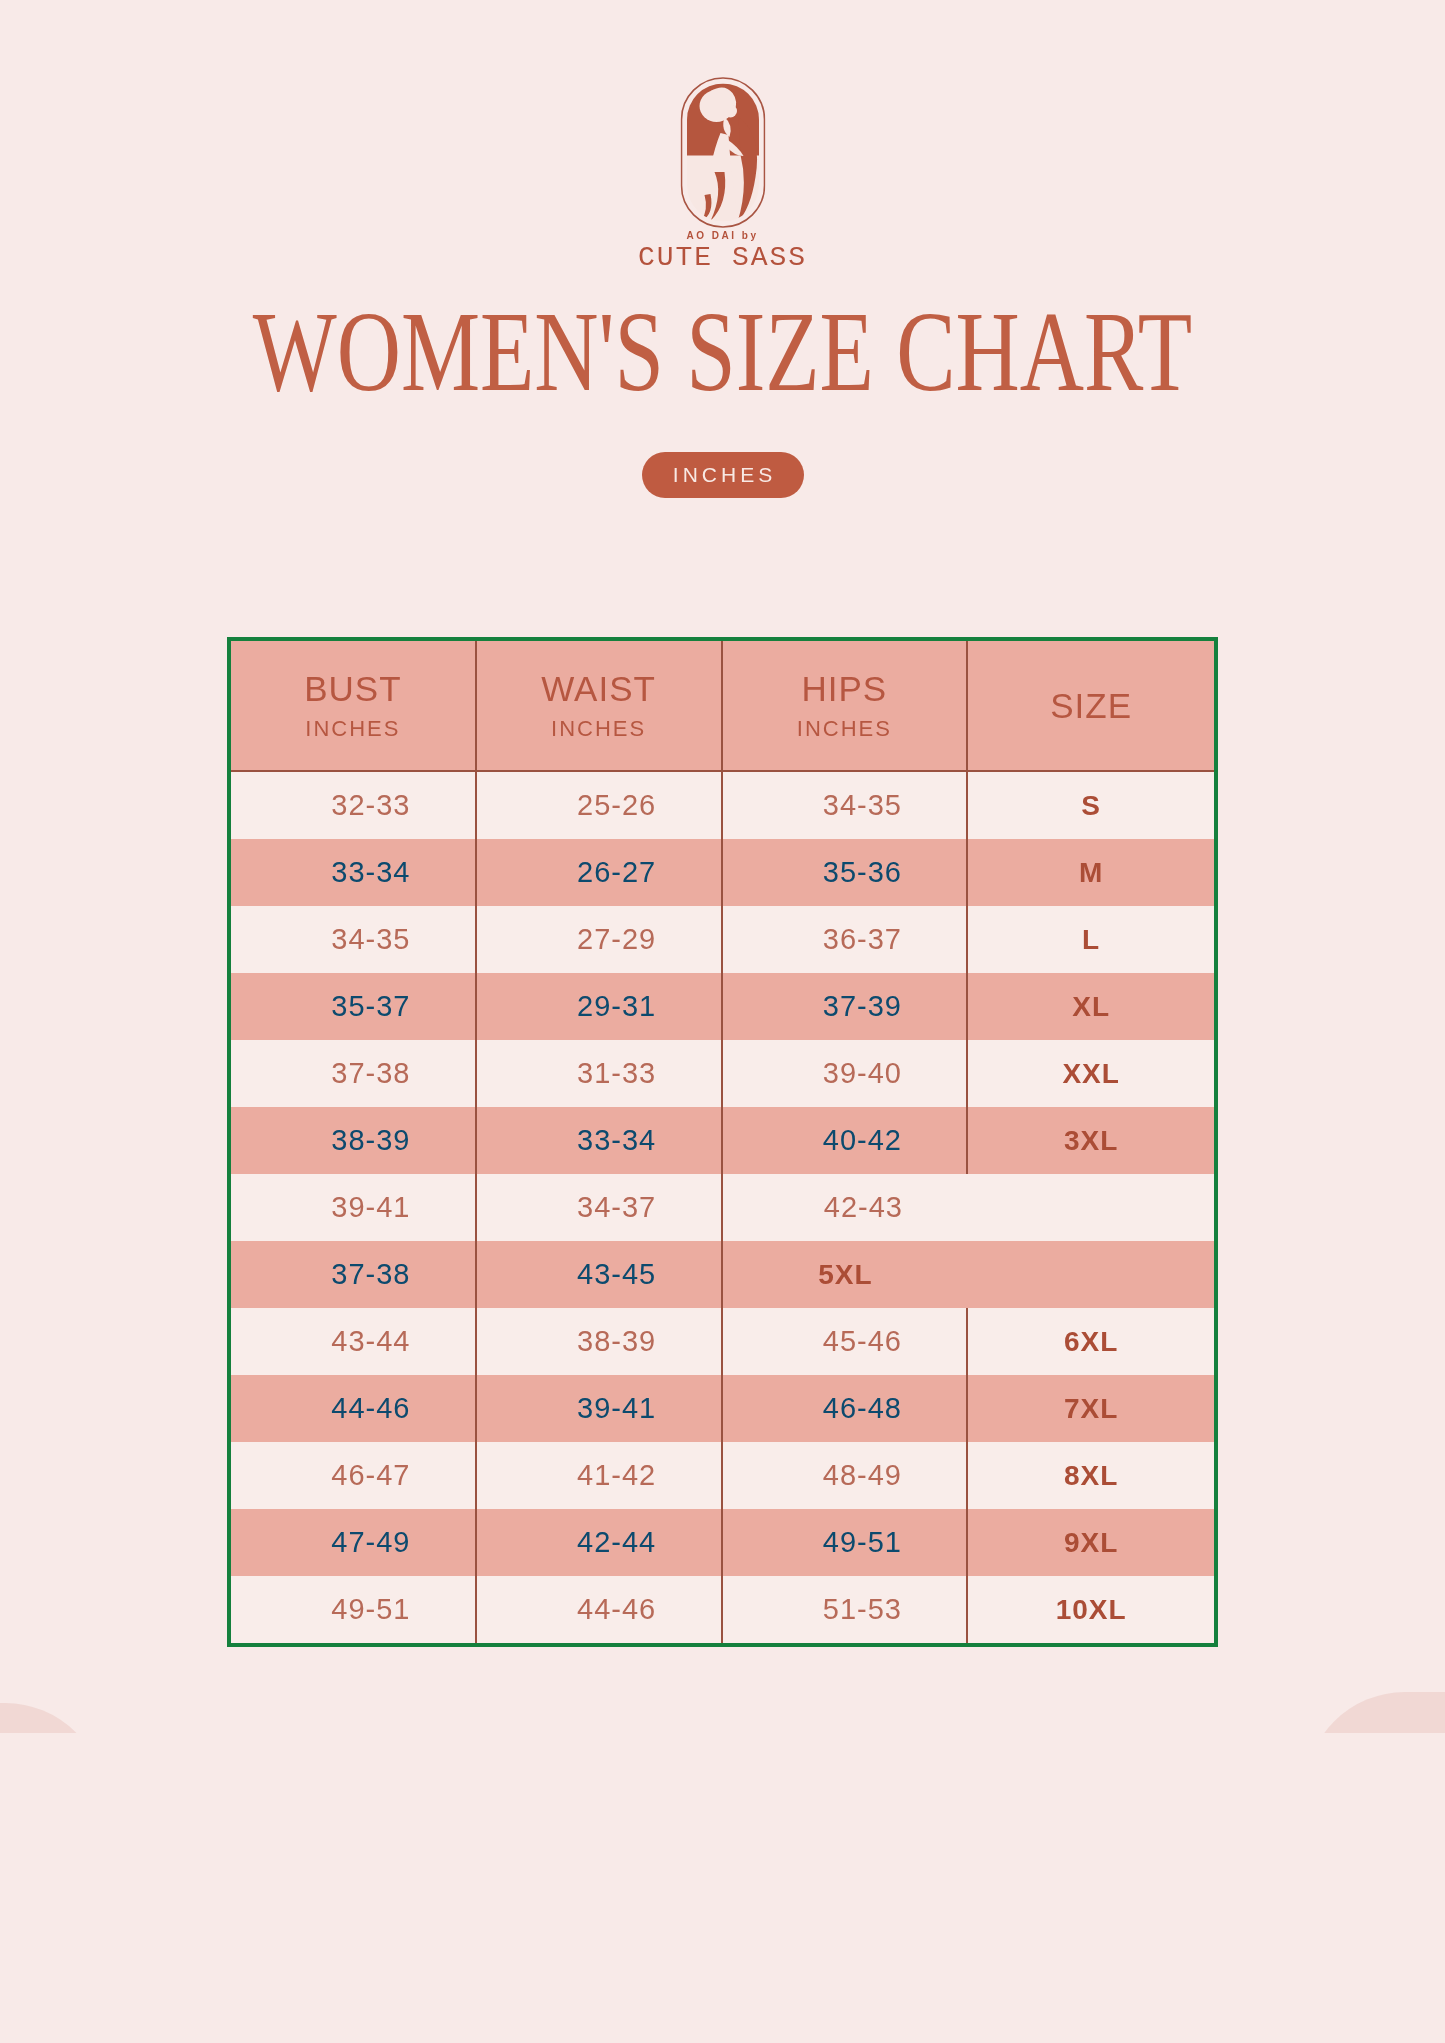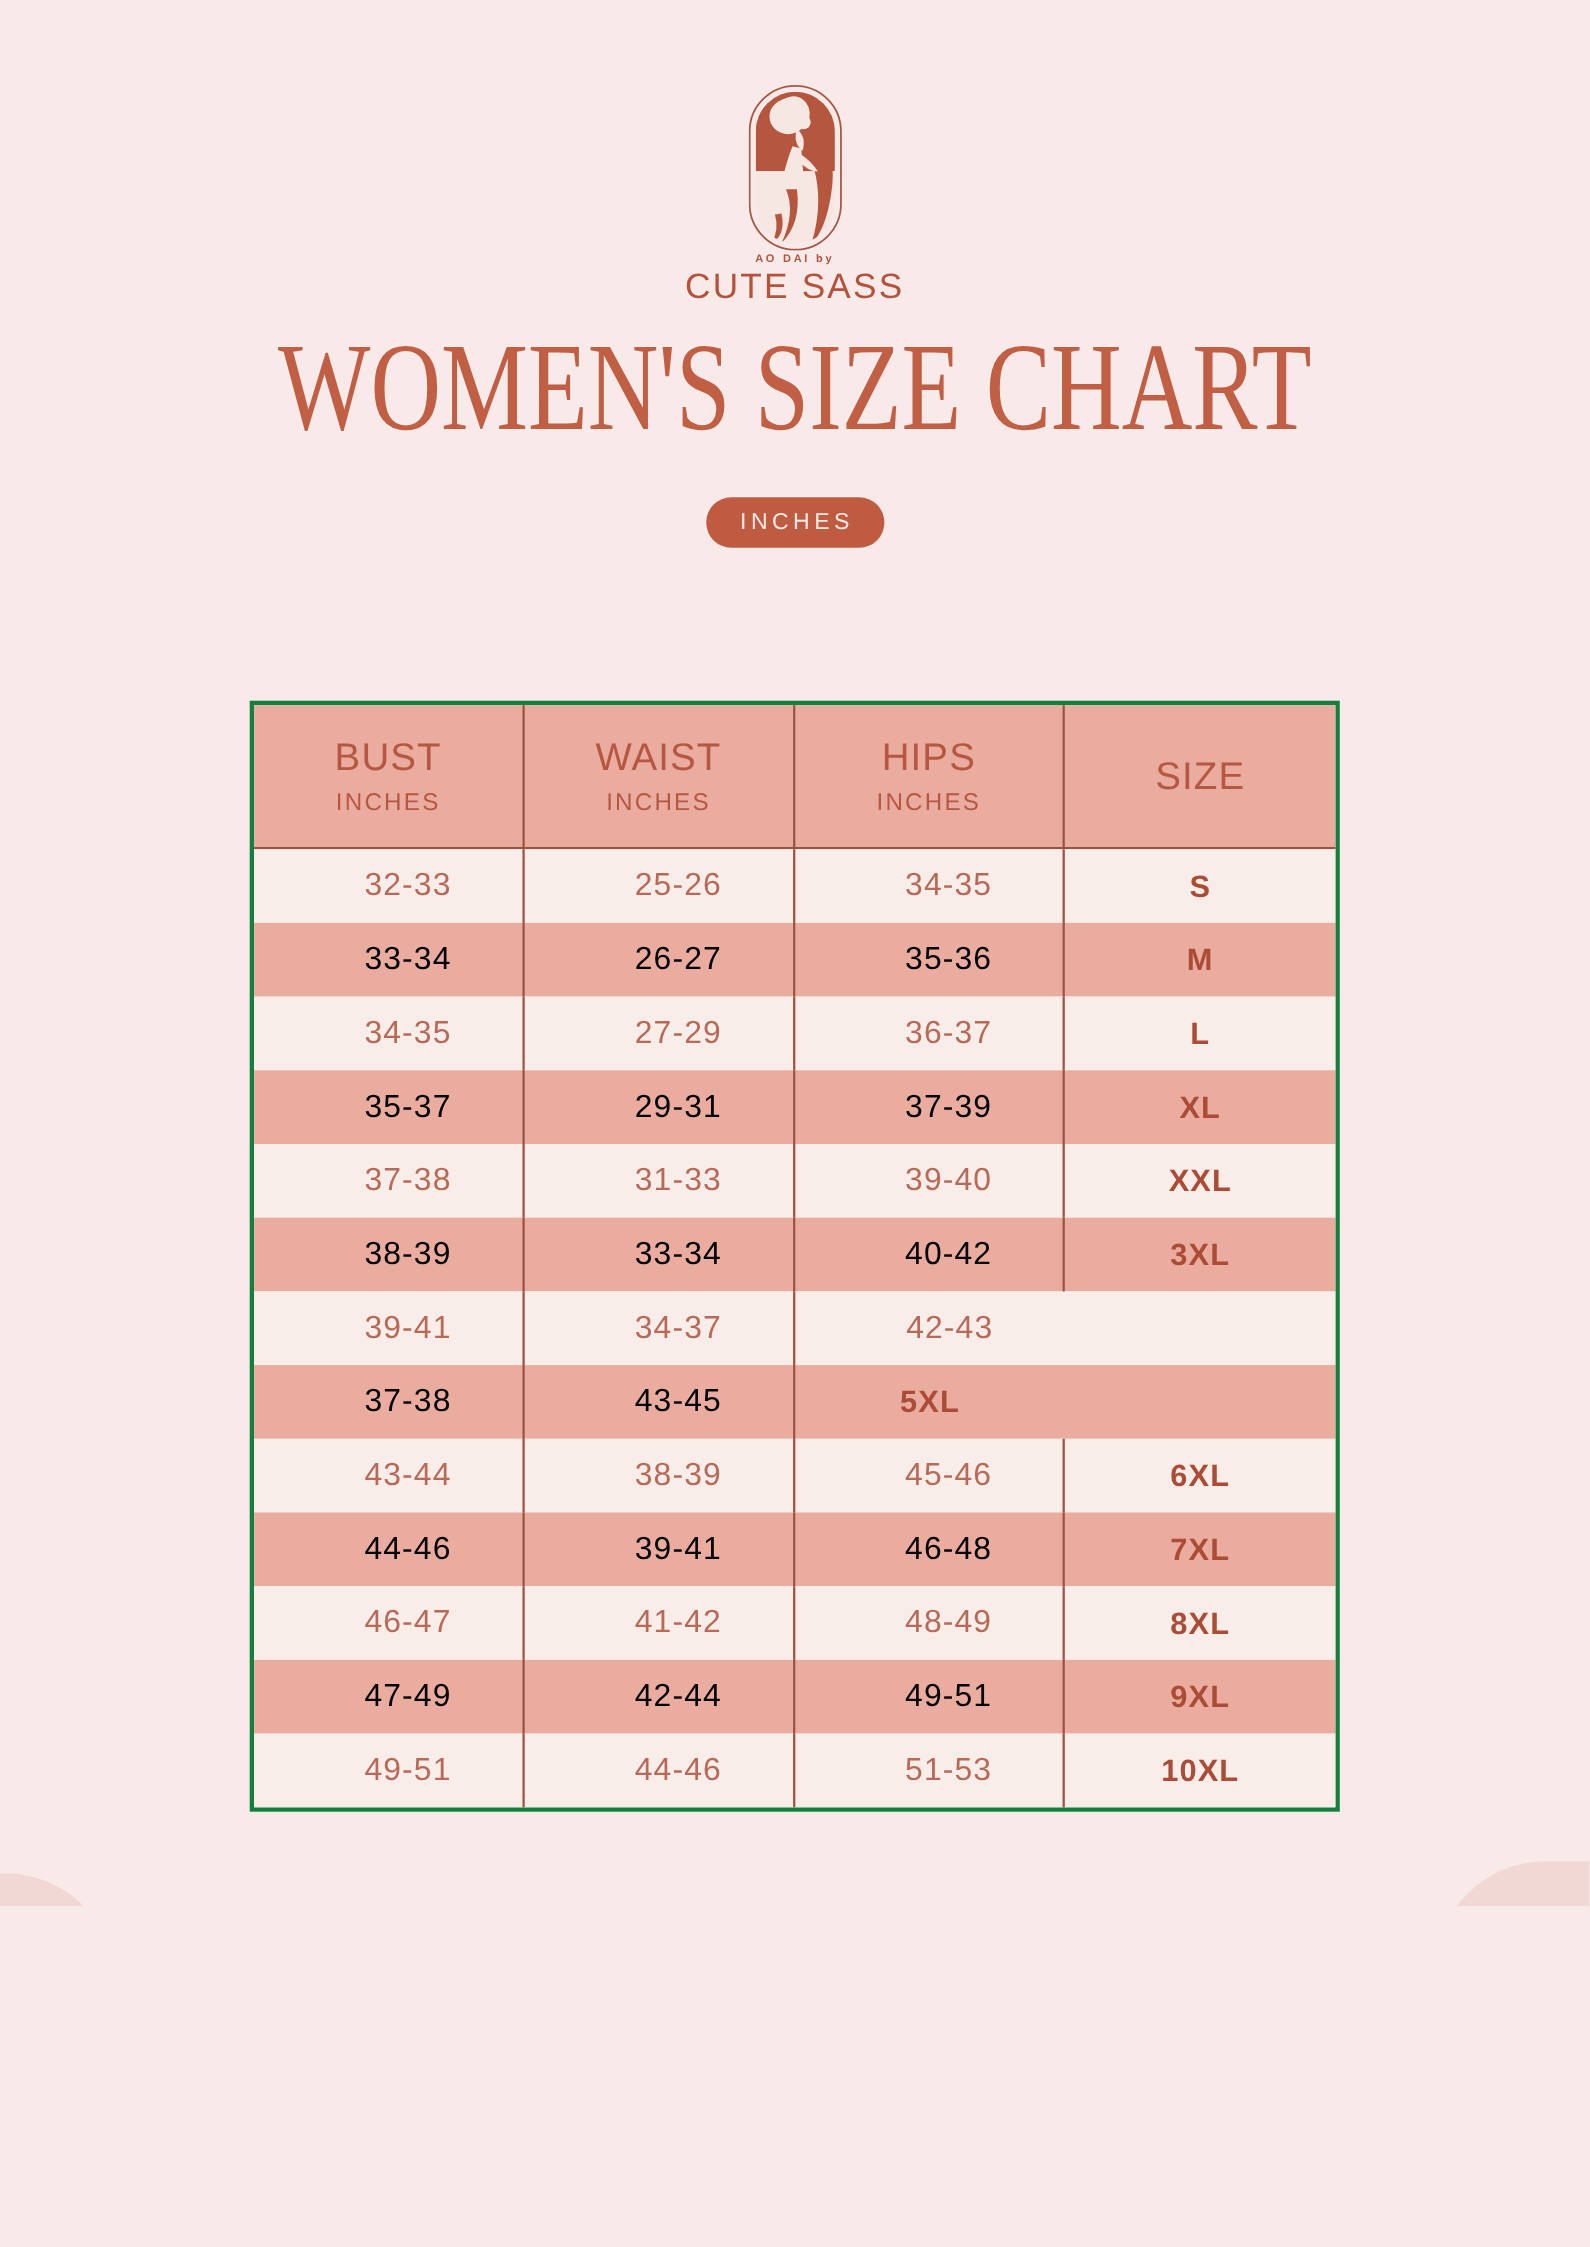--- a/index.html
+++ b/index.html
@@ -21,21 +21,21 @@
   .arch-f { left:1212px; top:1937px; width:150px; height:106px; border-radius:75px 75px 0 0; }
 
   
   .logo { position:absolute; top:77px; left:50%; transform:translateX(-50%); width:85px; height:151px; }
   .brand-topline {
     position:absolute; top:230px; left:0; right:0; text-align:center;
     font-size:10px; letter-spacing:2.5px; font-weight:700; color:#b4523c;
   }
   .brand-name {
     position:absolute; top:242px; left:0; right:0; text-align:center;
-    font-family:Liberation Sans, sans-serif; font-size:32px; letter-spacing:2px;
+    font-family:Liberation Mono, monospace; font-size:28px; letter-spacing:2px;
     color:#b4523c; font-weight:400;
   }
 
   
   .title {
     position:absolute; top:295px; left:0; right:0; text-align:center;
     font-family:"Liberation Serif", serif; font-weight:400;
     font-size:114px; line-height:1.0; color:#c05f44; white-space:nowrap;
     transform:scaleX(0.78); transform-origin:50% 50%;
   }
@@ -58,21 +58,21 @@
   .drow { height:67px; background:#f9edea; }
   .drow.alt { background:#ebaca0; }
   .cell {
     display:flex; align-items:center; justify-content:center;
   }
   .cell:not(:last-child) { border-right:2px solid #9a5240; }
   .hcell { flex-direction:column; gap:7px; }
   .hlabel { font-size:35px; letter-spacing:1px; color:#b65741; font-weight:400; }
   .hsub   { font-size:22px; letter-spacing:2px; color:#b65741; font-weight:400; }
   .dcell  { font-size:29px; letter-spacing:1px; color:#b76a58; font-weight:300;padding-left:36px; }
-  .drow.alt .dcell { color:#000000; }
+  .drow.alt .dcell { color:#0c4a6e; }
   .size-cell { font-size:28px; letter-spacing:1px; color:#ab4d36; font-weight:700; }
 </style>
 </head>
 <body>
 
 <div class="page">
 
   <div class="arch arch-a"></div>
   <div class="arch arch-b"></div>
   <div class="arch arch-c"></div>

